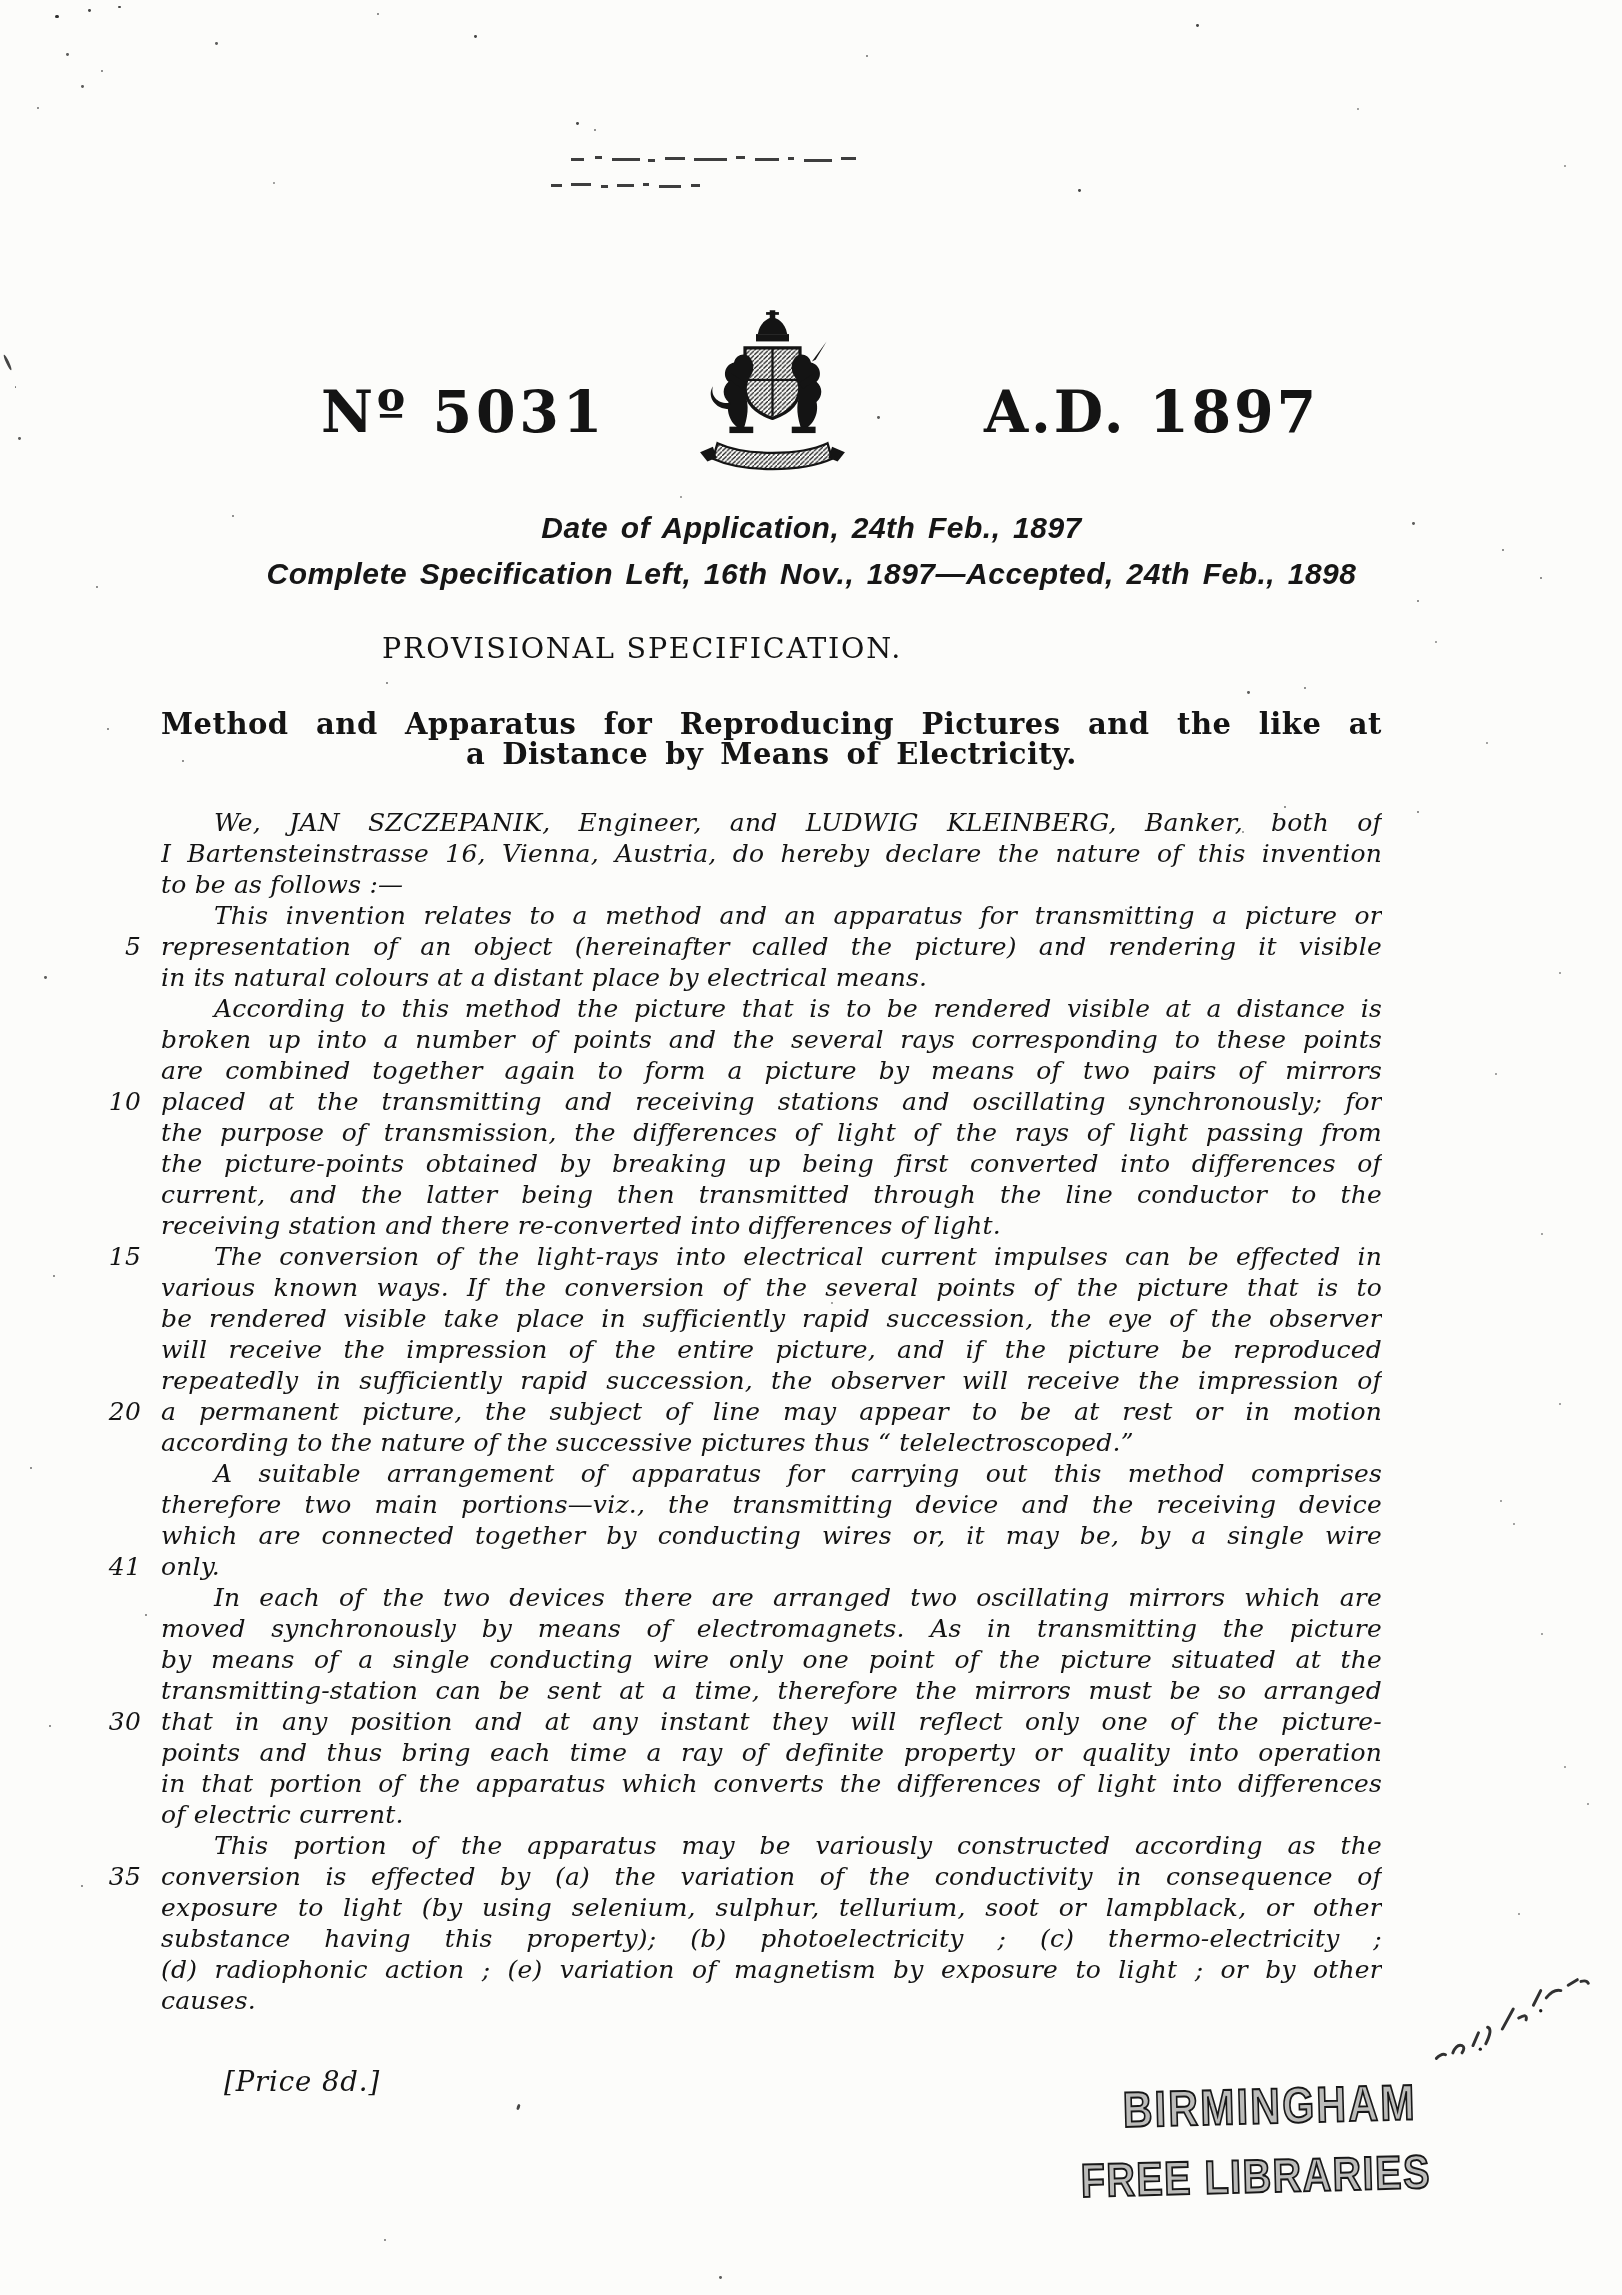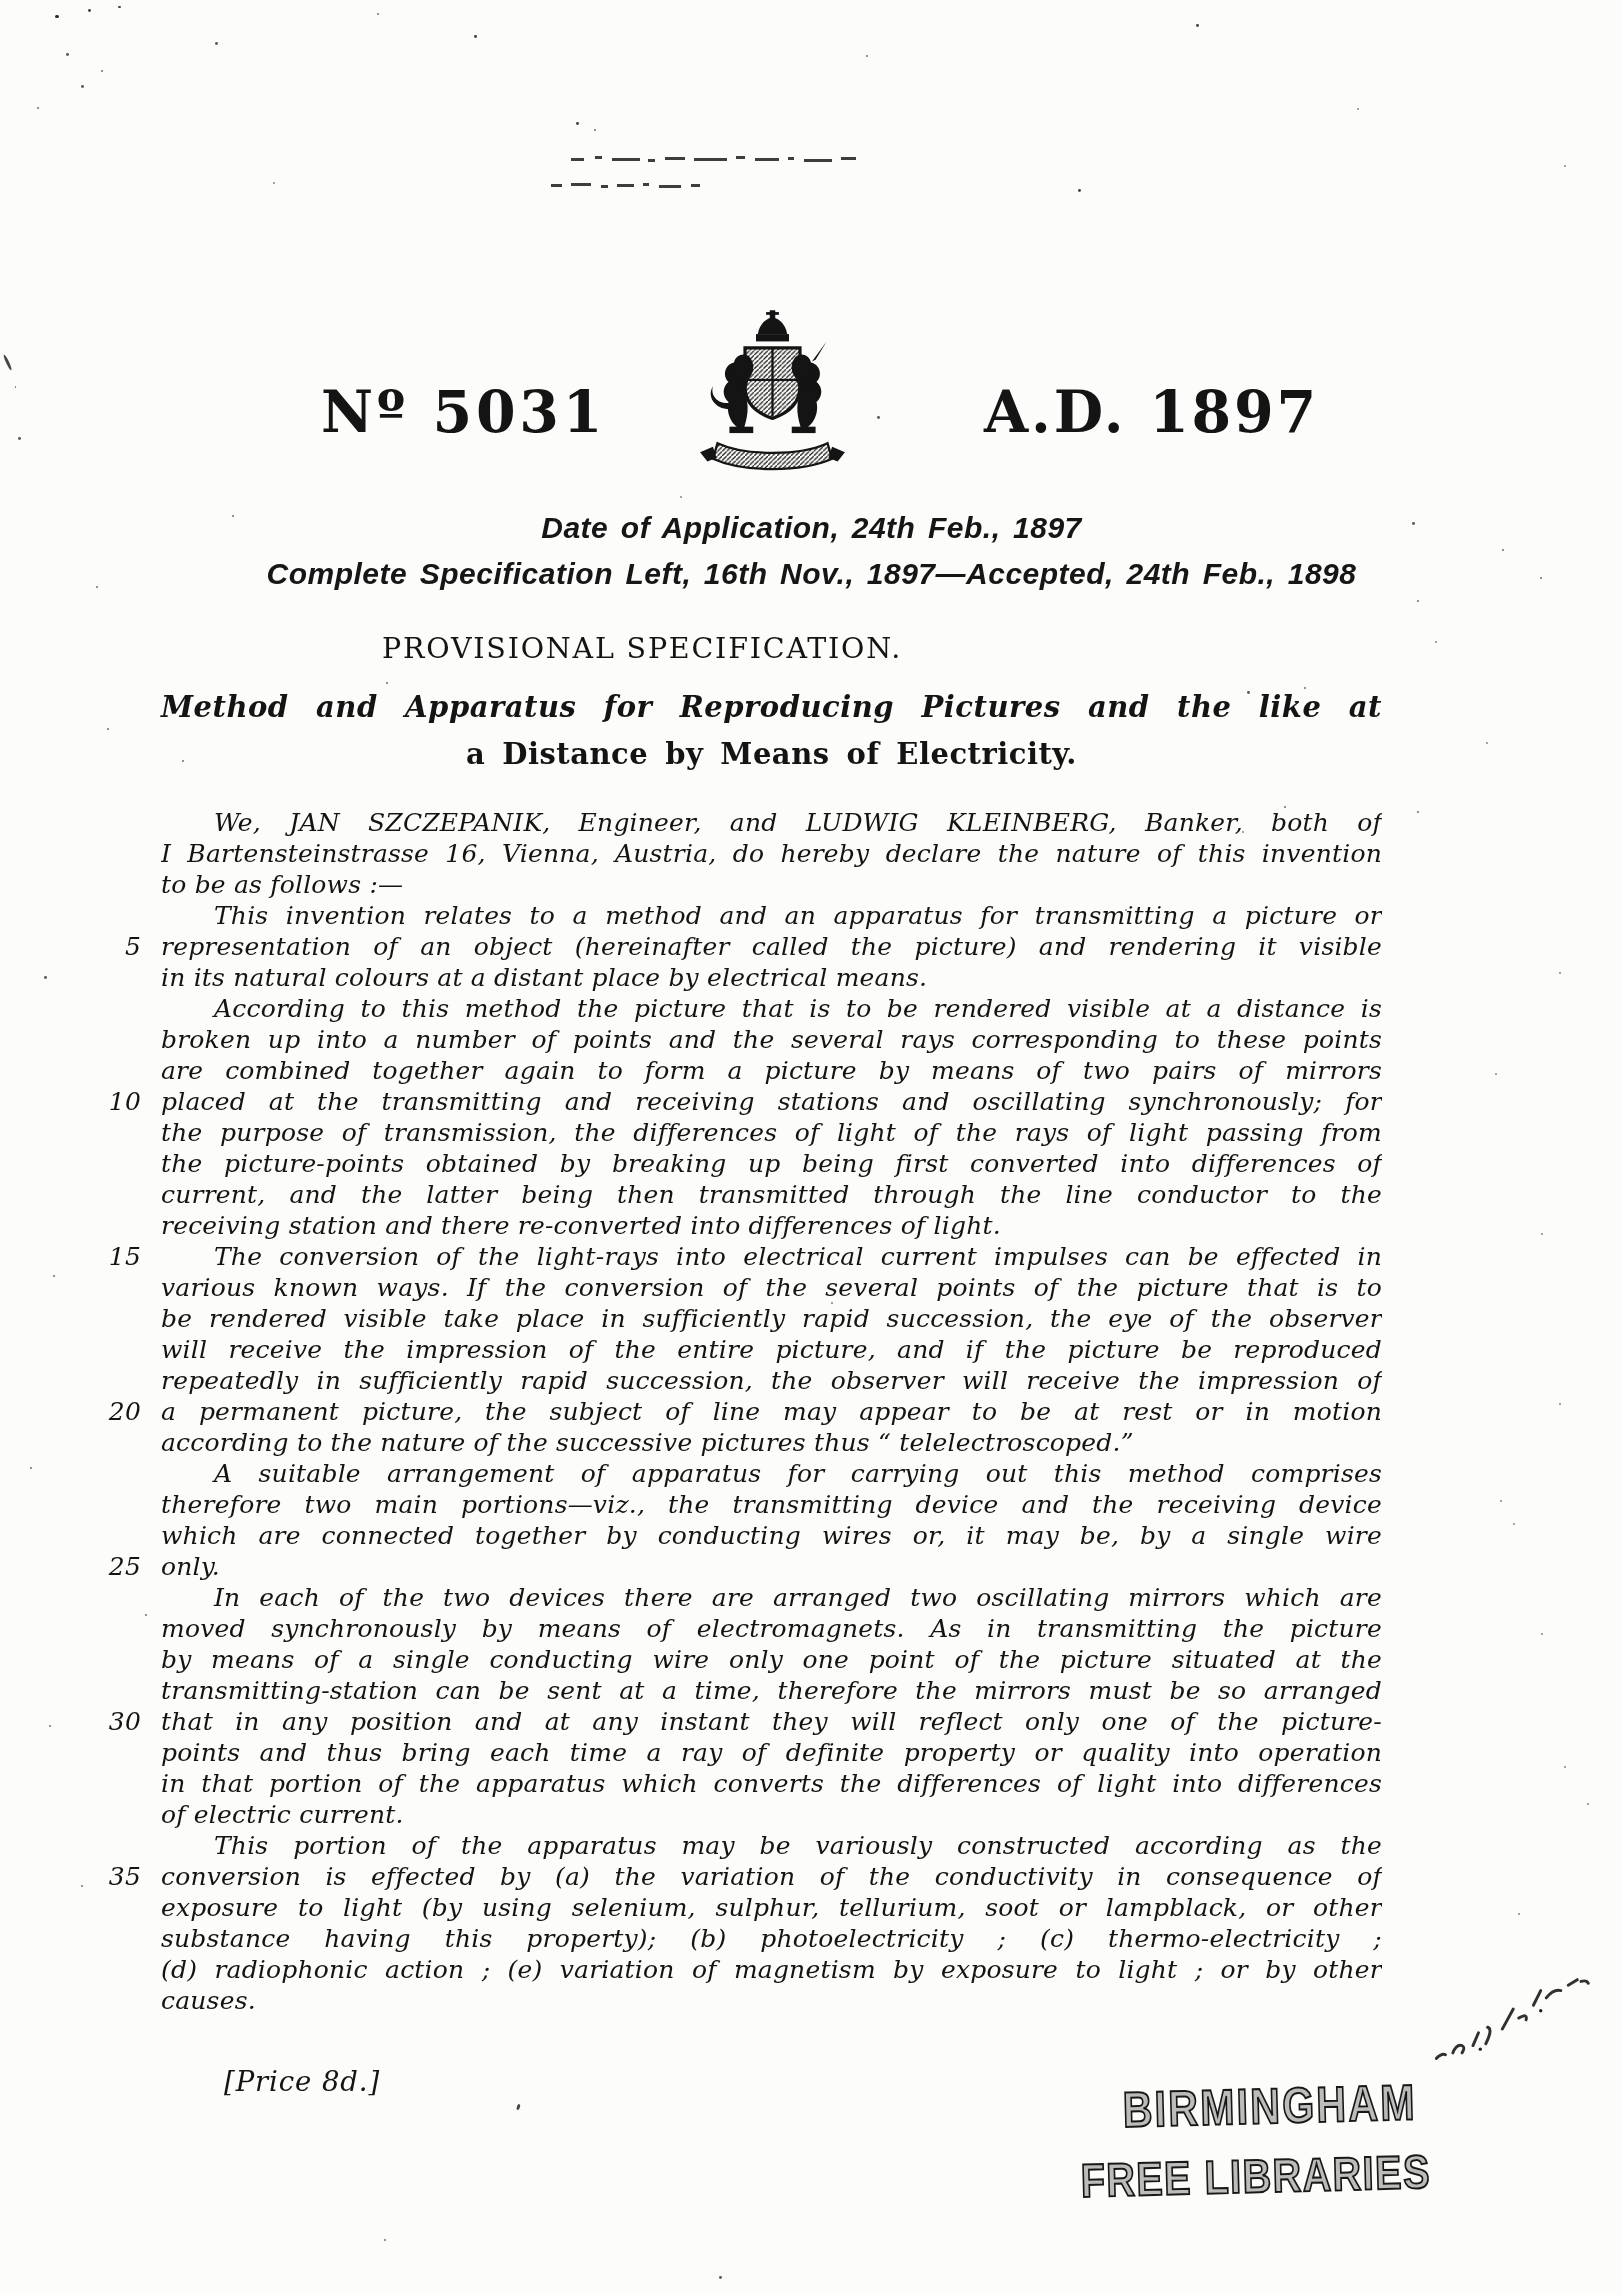--- a/index.html
+++ b/index.html
@@ -17,21 +17,21 @@
     font-family:"Liberation Sans",sans-serif;font-style:italic;font-weight:bold;
     font-size:30px;letter-spacing:0.5px;word-spacing:3.7px;color:#161616;
   }
   #date1{top:511px;}
   #date2{top:557px;}
   .section-heading{
     position:absolute;left:0;top:632px;width:1284px;text-align:center;
     font-size:28.5px;letter-spacing:1.8px;
   }
   .title-line{position:absolute;left:161px;width:1221px;font-size:29px;font-weight:bold;letter-spacing:0.5px;}
-  #title1{top:690px;text-align:justify;text-align-last:justify;font-style:italic;}
+  #title1{top:707px;text-align:justify;text-align-last:justify;}
   #title2{top:737px;text-align:center;word-spacing:6.4px;}
   
   .body-block{position:absolute;left:161px;top:807px;width:1221px;}
   .body-line{position:relative;height:31px;font-size:25px;line-height:31px;letter-spacing:0.2px;overflow:visible;font-style:italic;}
   .line-num{position:absolute;left:-84px;top:0;width:64px;text-align:right;font-size:25px;}
   .line-text{display:block;height:31px;overflow:hidden;}
   .just .line-text{text-align:justify;text-align-last:justify;}
   .ind1 .line-text{text-indent:53px;}
   .ind2 .line-text{text-indent:77px;}
   
@@ -192,21 +192,21 @@
       </div>
       <div class="body-line just">
         <span class="line-num"></span>
         <span class="line-text">therefore two main portions—viz., the transmitting device and the receiving device</span>
       </div>
       <div class="body-line just">
         <span class="line-num"></span>
         <span class="line-text">which are connected together by conducting wires or, it may be, by a single wire</span>
       </div>
       <div class="body-line">
-        <span class="line-num">25</span>
+        <span class="line-num">41</span>
         <span class="line-text">only.</span>
       </div>
       <div class="body-line just ind1">
         <span class="line-num"></span>
         <span class="line-text">In each of the two devices there are arranged two oscillating mirrors which are</span>
       </div>
       <div class="body-line just">
         <span class="line-num"></span>
         <span class="line-text">moved synchronously by means of electromagnets.  As in transmitting the picture</span>
       </div>

